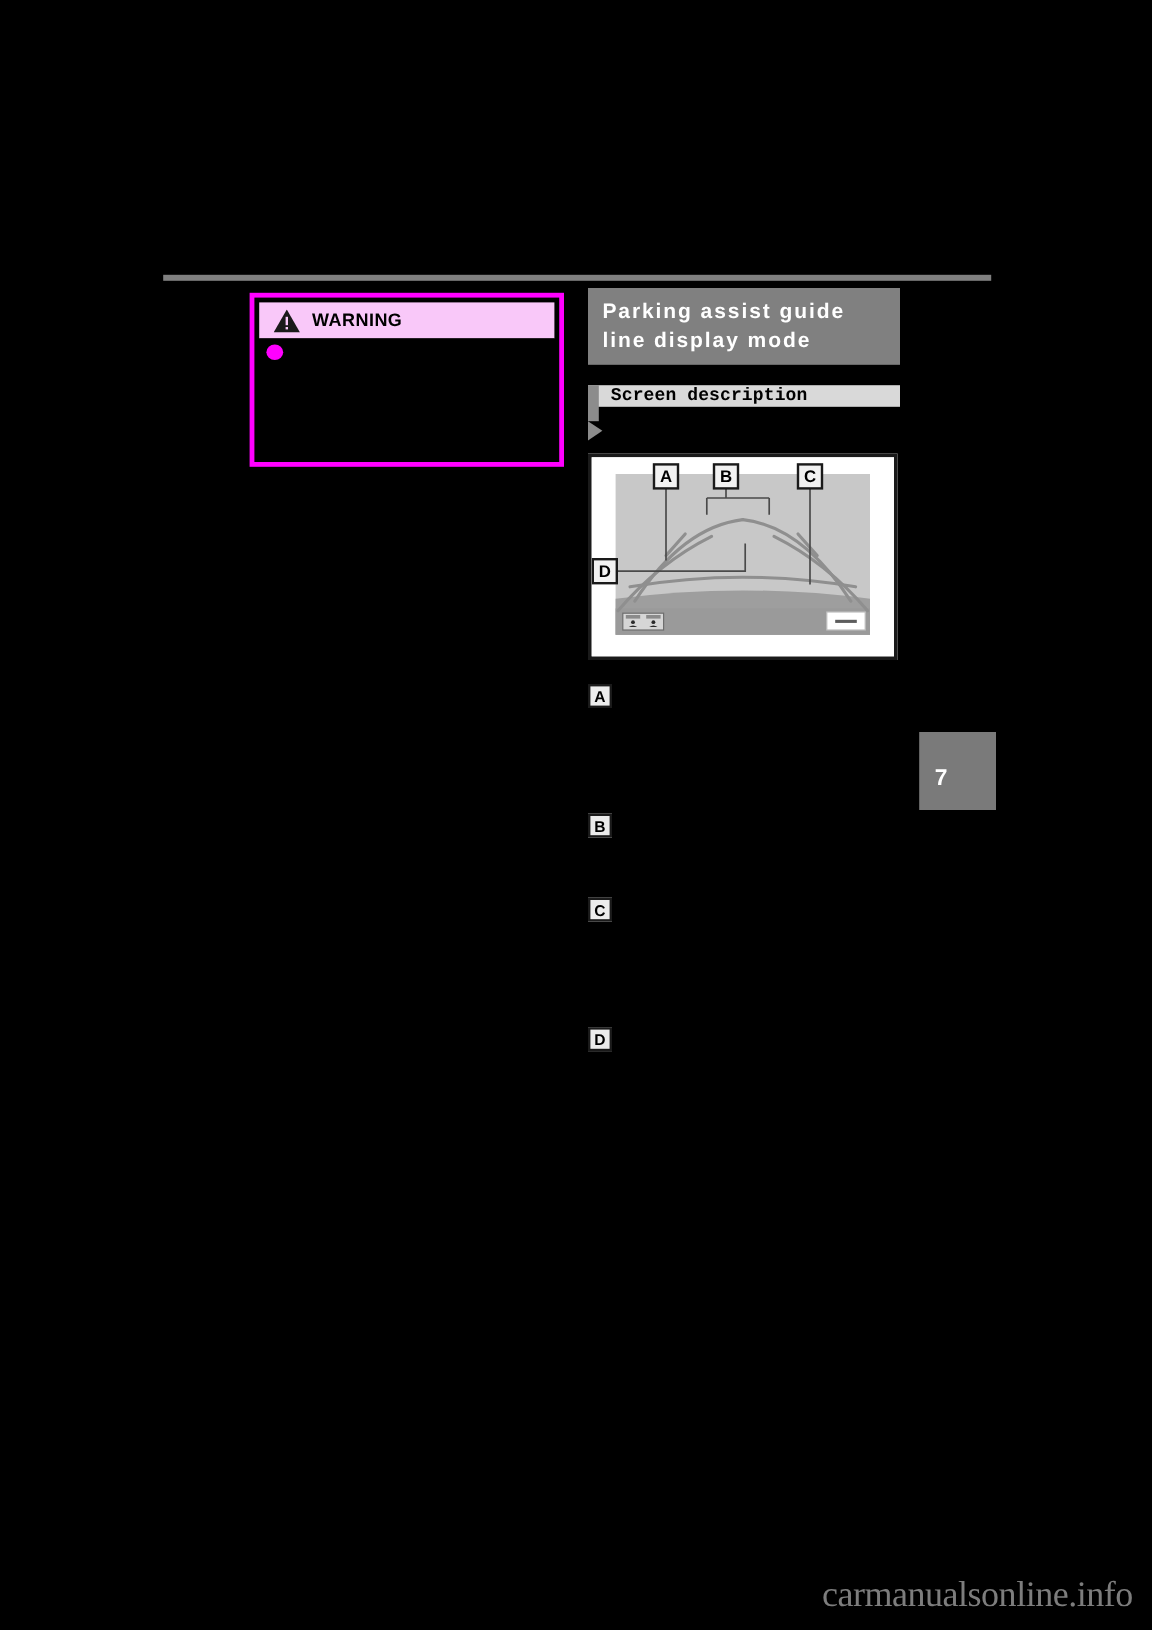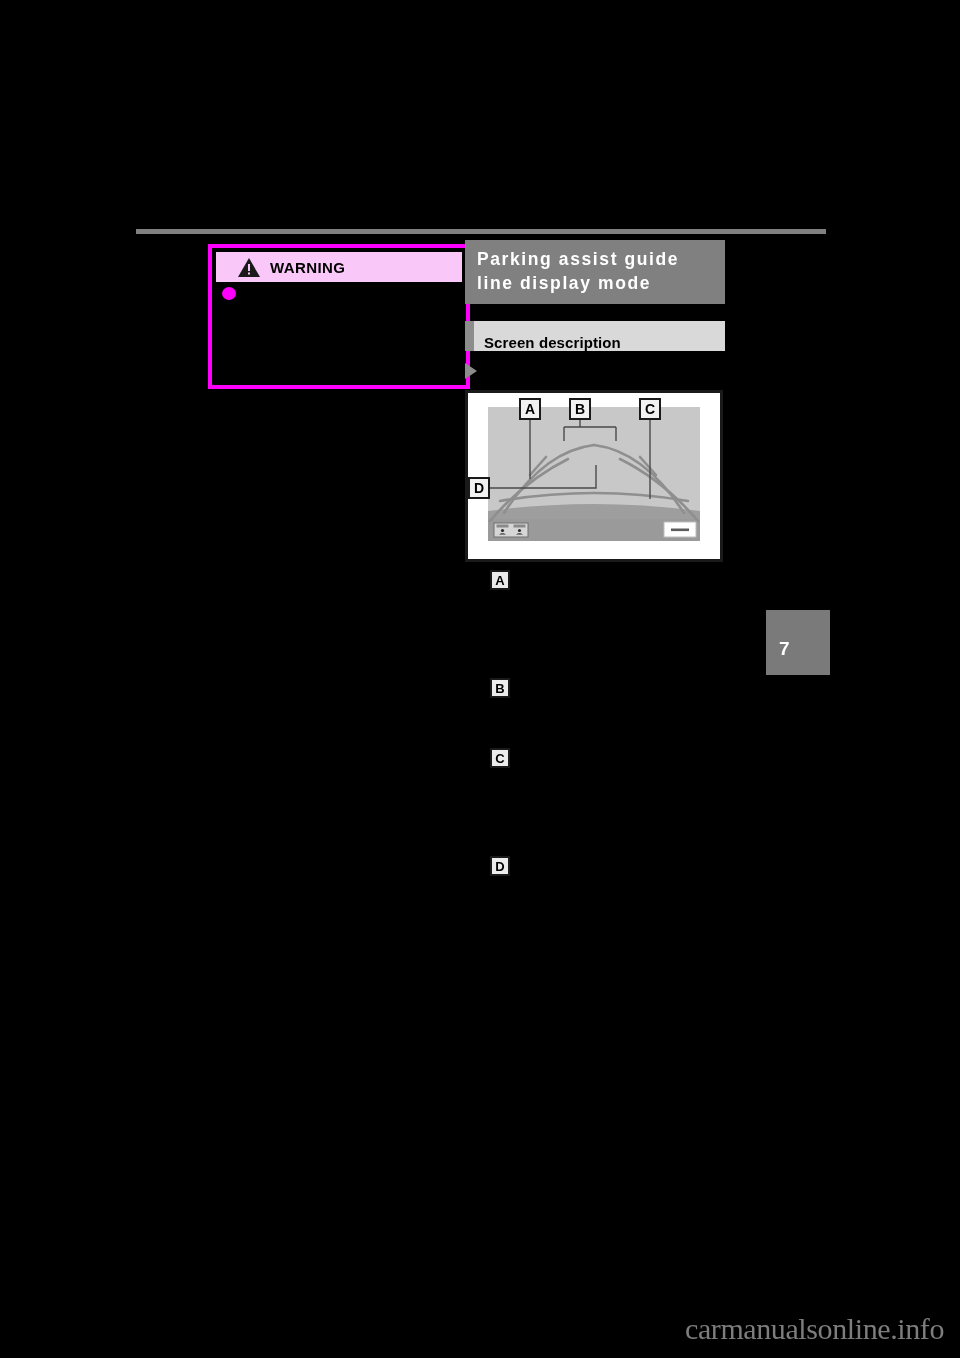--- a/index.html
+++ b/index.html
@@ -46,21 +46,21 @@
   .warning-head {
     position: absolute;
     left: 4px;
     top: 4px;
     right: 4px;
     height: 30px;
     background: #f9c8f9;
     display: flex;
     align-items: center;
     box-sizing: border-box;
-    padding-left: 22px;
+    padding-left: 12px;
   }
   .warn-tri {
     width: 22px;
     height: 19px;
     margin-right: 10px;
     flex: none;
   }
   .warning-title {
     font-size: 15px;
     font-weight: bold;
@@ -91,46 +91,47 @@
     top: 3px;
     right: 6px;
     font-size: 11.5px;
     line-height: 15px;
     color: #000000;
   }
 
   
   .right-col {
     position: absolute;
-    left: 465px;
+    left: 490px;
     top: 240px;
     width: 260px;
   }
 
   .section-title {
     background: #808080;
     color: #ffffff;
     font-size: 17.5px;
     font-weight: bold;
     letter-spacing: 1.6px;
     line-height: 24px;
     padding: 7px 12px 9px 12px;
     box-sizing: border-box;
     width: 260px;
     min-height: 53px;
   }
 
   .subsection {
     margin-top: 17px;
     width: 260px;
-    height: 30px;
+    height: 18px;
     background: #d9d9d9;
     display: flex;
-    align-items: flex-end;
-    box-sizing: border-box;
+    align-items: flex-start;
+    box-sizing: border-box;
+    font-family: Liberation Mono, monospace;
   }
   .subsection-tab {
     width: 9px;
     height: 30px;
     background: #8c8c8c;
     flex: none;
   }
   .subsection-label {
     font-size: 15px;
     font-weight: bold;

